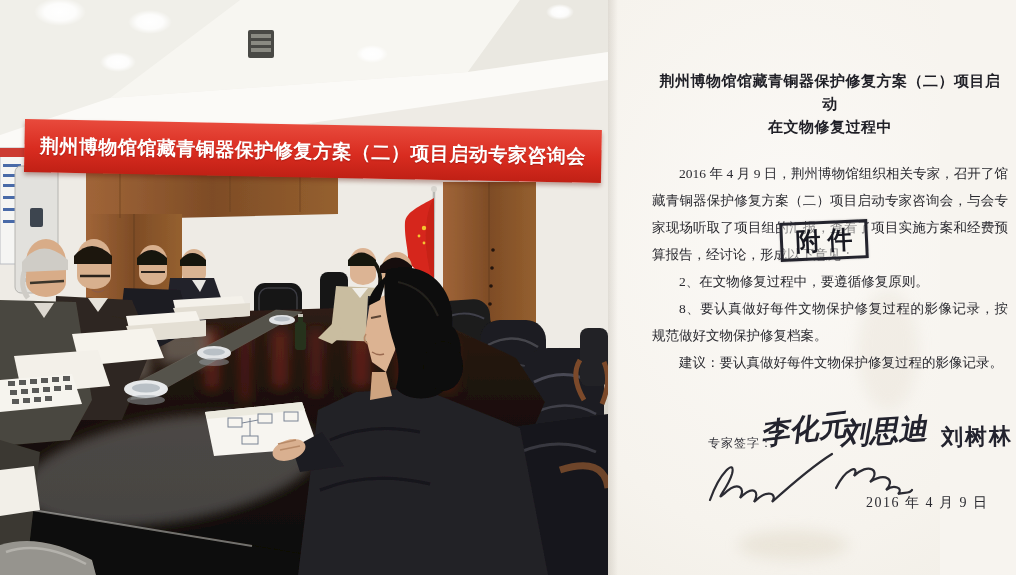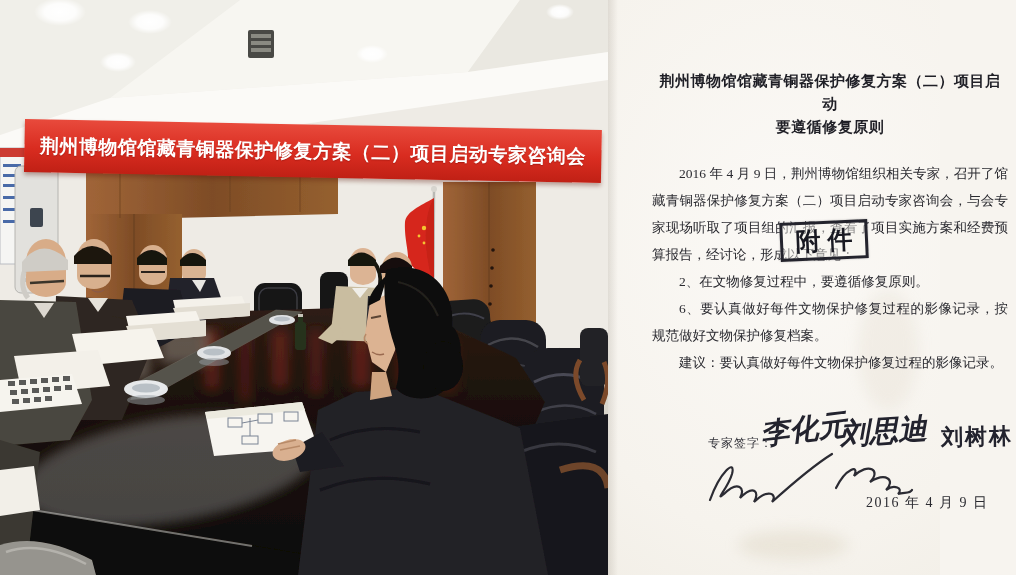--- a/index.html
+++ b/index.html
@@ -359,26 +359,26 @@
   </div>
 
   <div class="doc">
     <div class="doc-shadow-edge"></div>
     <div class="smudge" style="left:130px;top:530px;width:110px;height:30px;background:rgba(205,190,165,.25);"></div>
     <div class="smudge" style="left:250px;top:290px;width:60px;height:120px;background:rgba(210,198,178,.18);"></div>
 
     <div class="doc-content">
       <div class="doc-title">
         <div>荆州博物馆馆藏青铜器保护修复方案（二）项目启动</div>
-        <div>要遵循修复原则</div>
+        <div>在文物修复过程中</div>
       </div>
       <div class="doc-body">
         <p>2016 年 4 月 9 日，荆州博物馆组织相关专家，召开了馆藏青铜器保护修复方案（二）项目启动专家咨询会，与会专家现场听取了项目组的汇报，查看了项目实施方案和经费预算报告，经讨论，形成以下意见：</p>
         <p>2、在文物修复过程中，要遵循修复原则。</p>
-        <p>6、要认真做好每件文物保护修复过程的影像记录，按规范做好文物保护修复档案。</p>
+        <p>8、要认真做好每件文物保护修复过程的影像记录，按规范做好文物保护修复档案。</p>
         <p>建议：要认真做好每件文物保护修复过程的影像记录。</p>
       </div>
     </div>
 
     <div class="stamp">附件</div>
 
     <div class="sig-area">
       <span class="sig-label">专家签字：</span>
       <span class="sig sig1">李化元</span>
       <span class="sig sig2">刘思迪</span>

